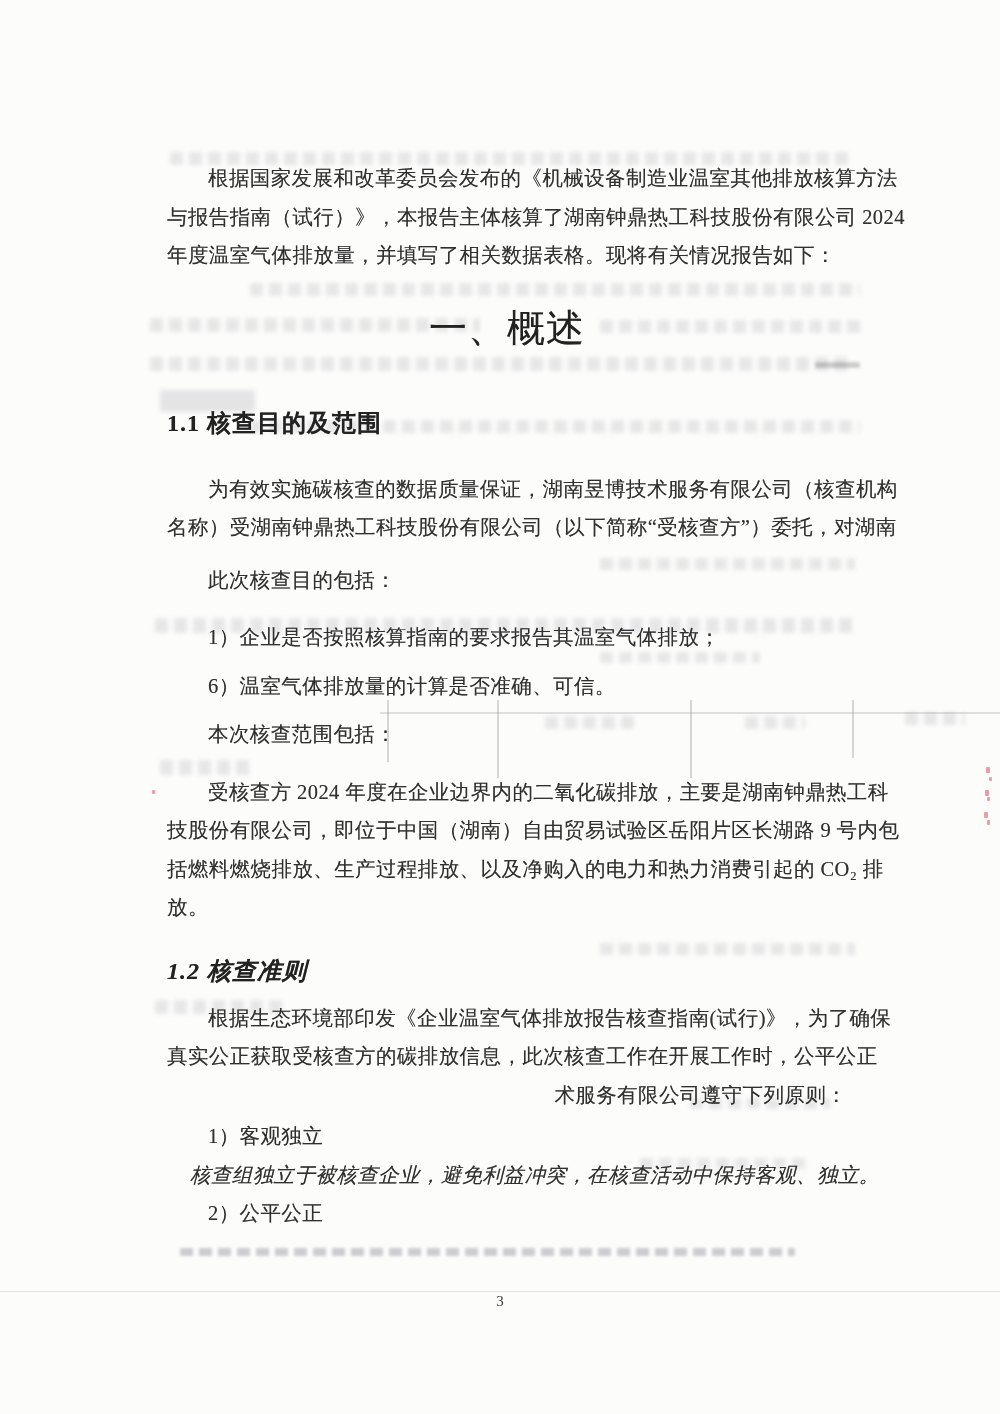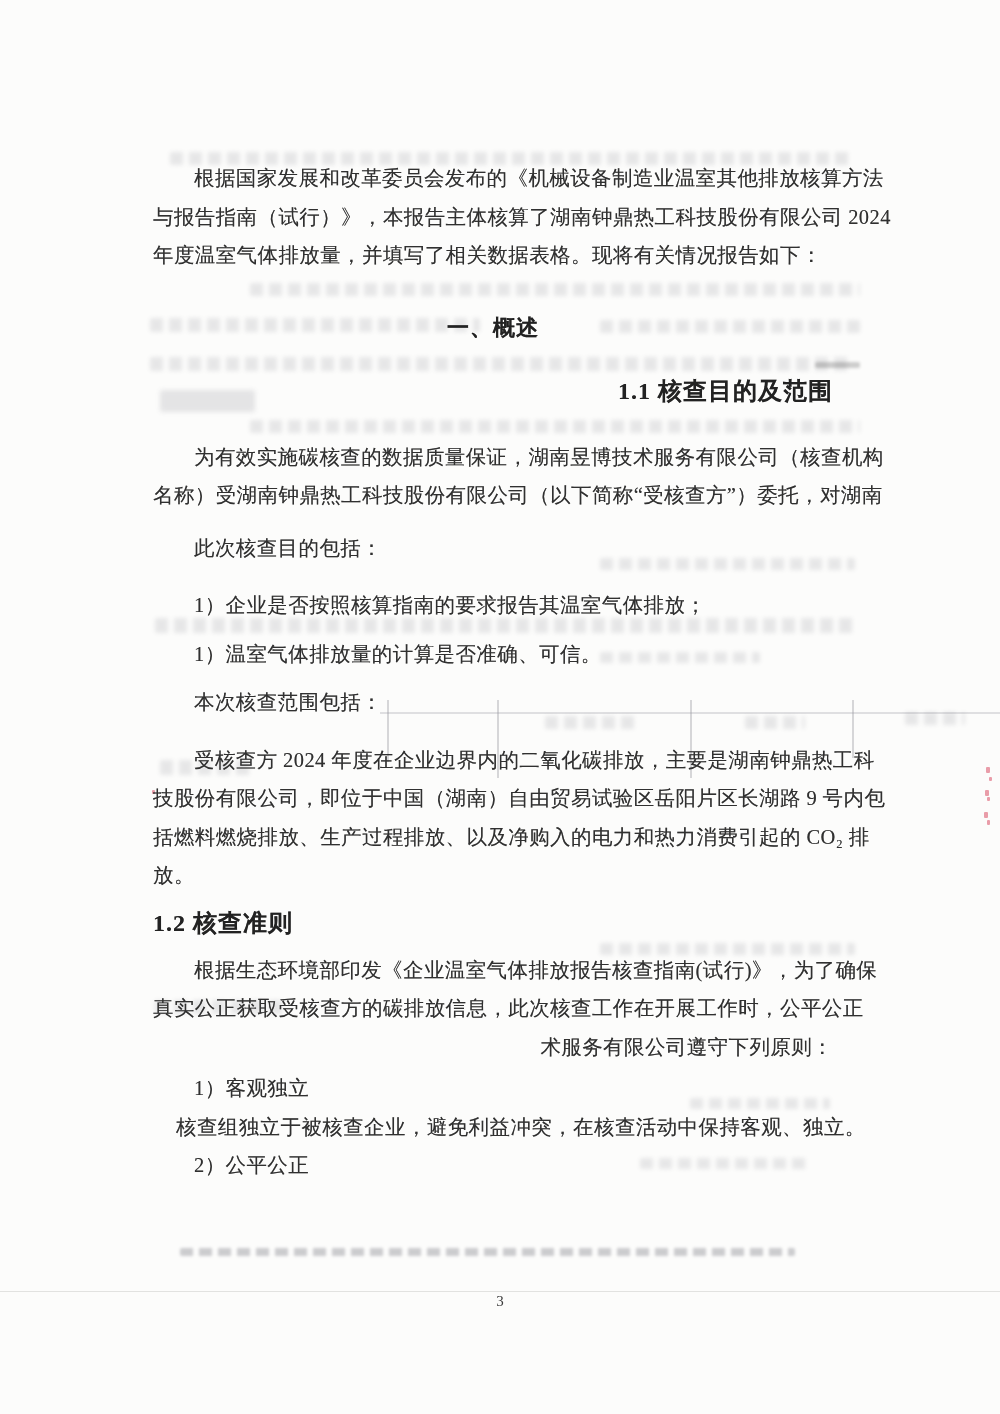--- a/index.html
+++ b/index.html
@@ -1,40 +1,40 @@
 <!DOCTYPE html>
 <html><head>
 <meta charset="utf-8">
 <style>
   html,body{margin:0;padding:0;background:#e9e9e9;}
   .page{
     position:relative;width:1000px;height:1414px;margin:0 auto;
     background:#fcfcfb;overflow:hidden;
     font-family:"Liberation Serif","DejaVu Serif",serif;color:#2e2e2e;
   }
-  .content{position:absolute;left:153px;top:159px;width:680px;}
+  .content{position:absolute;left:167px;top:159px;width:680px;}
   .line{
     font-size:20.5px;line-height:38.5px;height:38.5px;
     letter-spacing:0.4px;white-space:nowrap;color:#303030;
     text-shadow:0 0 0.5px rgba(70,70,70,.55);
   }
   .indent{padding-left:41px;}
-  .indent-sm{padding-left:23px;}
+  .indent-sm{padding-left:23px;font-style:italic;}
   .chapter-heading{
-    font-size:22px;font-weight:700;text-align:center;color:#222;
+    font-size:38px;font-weight:400;text-align:center;color:#222;
     line-height:46px;height:46px;margin-top:30px;letter-spacing:1px;
     text-shadow:0 0 0.6px rgba(40,40,40,.6);
   }
   .sub-heading{
     font-size:24px;font-weight:700;color:#222;
     line-height:40px;height:40px;letter-spacing:1px;
     text-shadow:0 0 0.6px rgba(40,40,40,.6);
   }
-  .mt-34{margin-top:20px;text-align:right;} .mt-27{margin-top:27px;} .mt-26{margin-top:8px;text-align:right;}
-  .mt-25{margin-top:8px;} .mt-14{margin-top:14px;} .mt-11{margin-top:19px;}
+  .mt-34{margin-top:52px;} .mt-27{margin-top:27px;} .mt-26{margin-top:8px;text-align:right;}
+  .mt-25{margin-top:24px;font-style:italic;} .mt-14{margin-top:14px;} .mt-11{margin-top:19px;}
   .mt-10{margin-top:10px;} .mt-3{margin-top:3px;} .mt-0{margin-top:0;}
   
   .footer-rule{position:absolute;left:0;top:1291px;width:1000px;height:1px;background:#e2e2e0;}
   .page-number{
     position:absolute;left:0;top:1293px;width:1000px;text-align:center;
     font-size:15px;color:#3c3c3c;font-family:"Liberation Serif","DejaVu Serif",serif;
   }
   
   .bleed{
     position:absolute;opacity:.12;filter:blur(2.2px);border-radius:2px;
@@ -98,21 +98,21 @@
 
     <div class="sub-heading mt-34">1.1 核查目的及范围</div>
 
     <div class="mt-27">
       <div class="line indent">为有效实施碳核查的数据质量保证，湖南昱博技术服务有限公司（核查机构</div>
       <div class="line">名称）受湖南钟鼎热工科技股份有限公司（以下简称“受核查方”）委托，对湖南</div>
     </div>
 
     <div class="line indent mt-14">此次核查目的包括：</div>
     <div class="line indent mt-11">1）企业是否按照核算指南的要求报告其温室气体排放；</div>
-    <div class="line indent mt-10">1）温室气体排放量的计算是否准确、可信。</div>
+    <div class="line indent mt-10">6）温室气体排放量的计算是否准确、可信。</div>
     <div class="line indent mt-10">本次核查范围包括：</div>
 
     <div class="mt-11">
       <div class="line indent">受核查方 2024 年度在企业边界内的二氧化碳排放，主要是湖南钟鼎热工科</div>
       <div class="line">技股份有限公司，即位于中国（湖南）自由贸易试验区岳阳片区长湖路 9 号内包</div>
       <div class="line">括燃料燃烧排放、生产过程排放、以及净购入的电力和热力消费引起的 CO₂ 排</div>
       <div class="line">放。</div>
     </div>
 
     <div class="sub-heading mt-25">1.2 核查准则</div>

